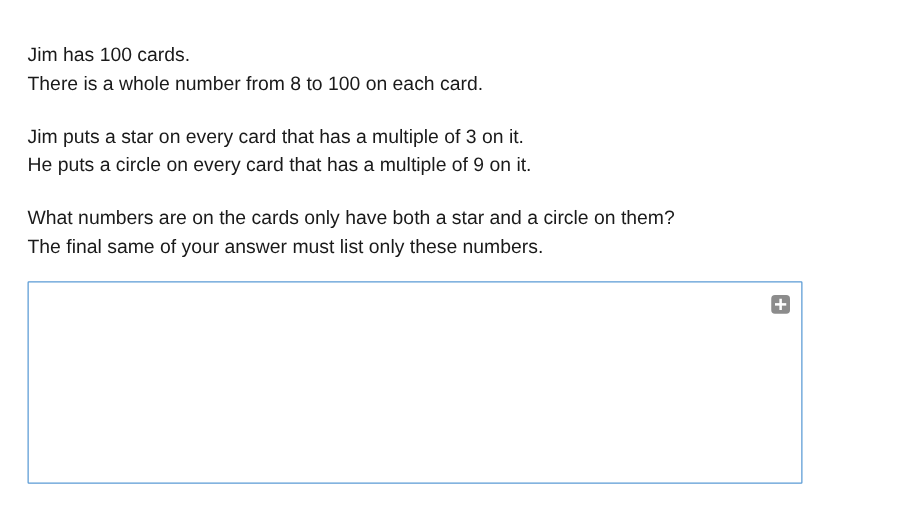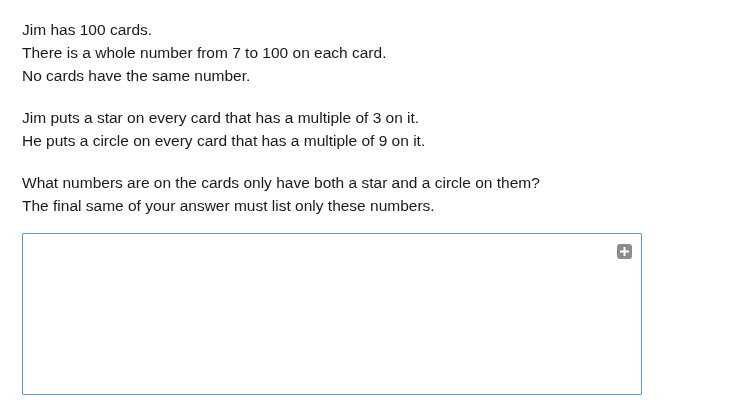--- a/index.html
+++ b/index.html
@@ -12,21 +12,21 @@
     height: 413px;
     font-family: "Liberation Sans", sans-serif;
     color: #000000;
     overflow: hidden;
   }
   .page {
     position: relative;
     width: 738px;
     height: 413px;
     box-sizing: border-box;
-    padding: 18px 20px 0 22px;
+    padding: 33px 20px 0 22px;
   }
   .prompt {
     font-size: 15.5px;
     line-height: 23px;
     color: #1a1a1a;
   }
   .para {
     margin: 0 0 19px 0;
   }
   .para:last-child {
@@ -84,22 +84,21 @@
 </style>
 </head>
 <body>
 
 <div class="page">
 
   <div class="prompt">
 
     <div class="para">
       <span class="line">Jim has 100 cards.</span>
-      <span class="line">There is a whole number from 7 to 100 on each card.</span>
-      <span class="line">No cards have the same number.</span>
+      <span class="line">There is a whole number from 8 to 100 on each card.</span>
     </div>
 
     <div class="para">
       <span class="line">Jim puts a star on every card that has a multiple of 3 on it.</span>
       <span class="line">He puts a circle on every card that has a multiple of 9 on it.</span>
     </div>
 
     <div class="para">
       <span class="line">What numbers are on the cards only have both a star and a circle on them?</span>
       <span class="line"><span>The final same of your answer must list </span><span class="emph">only</span><span> these numbers.</span></span>

